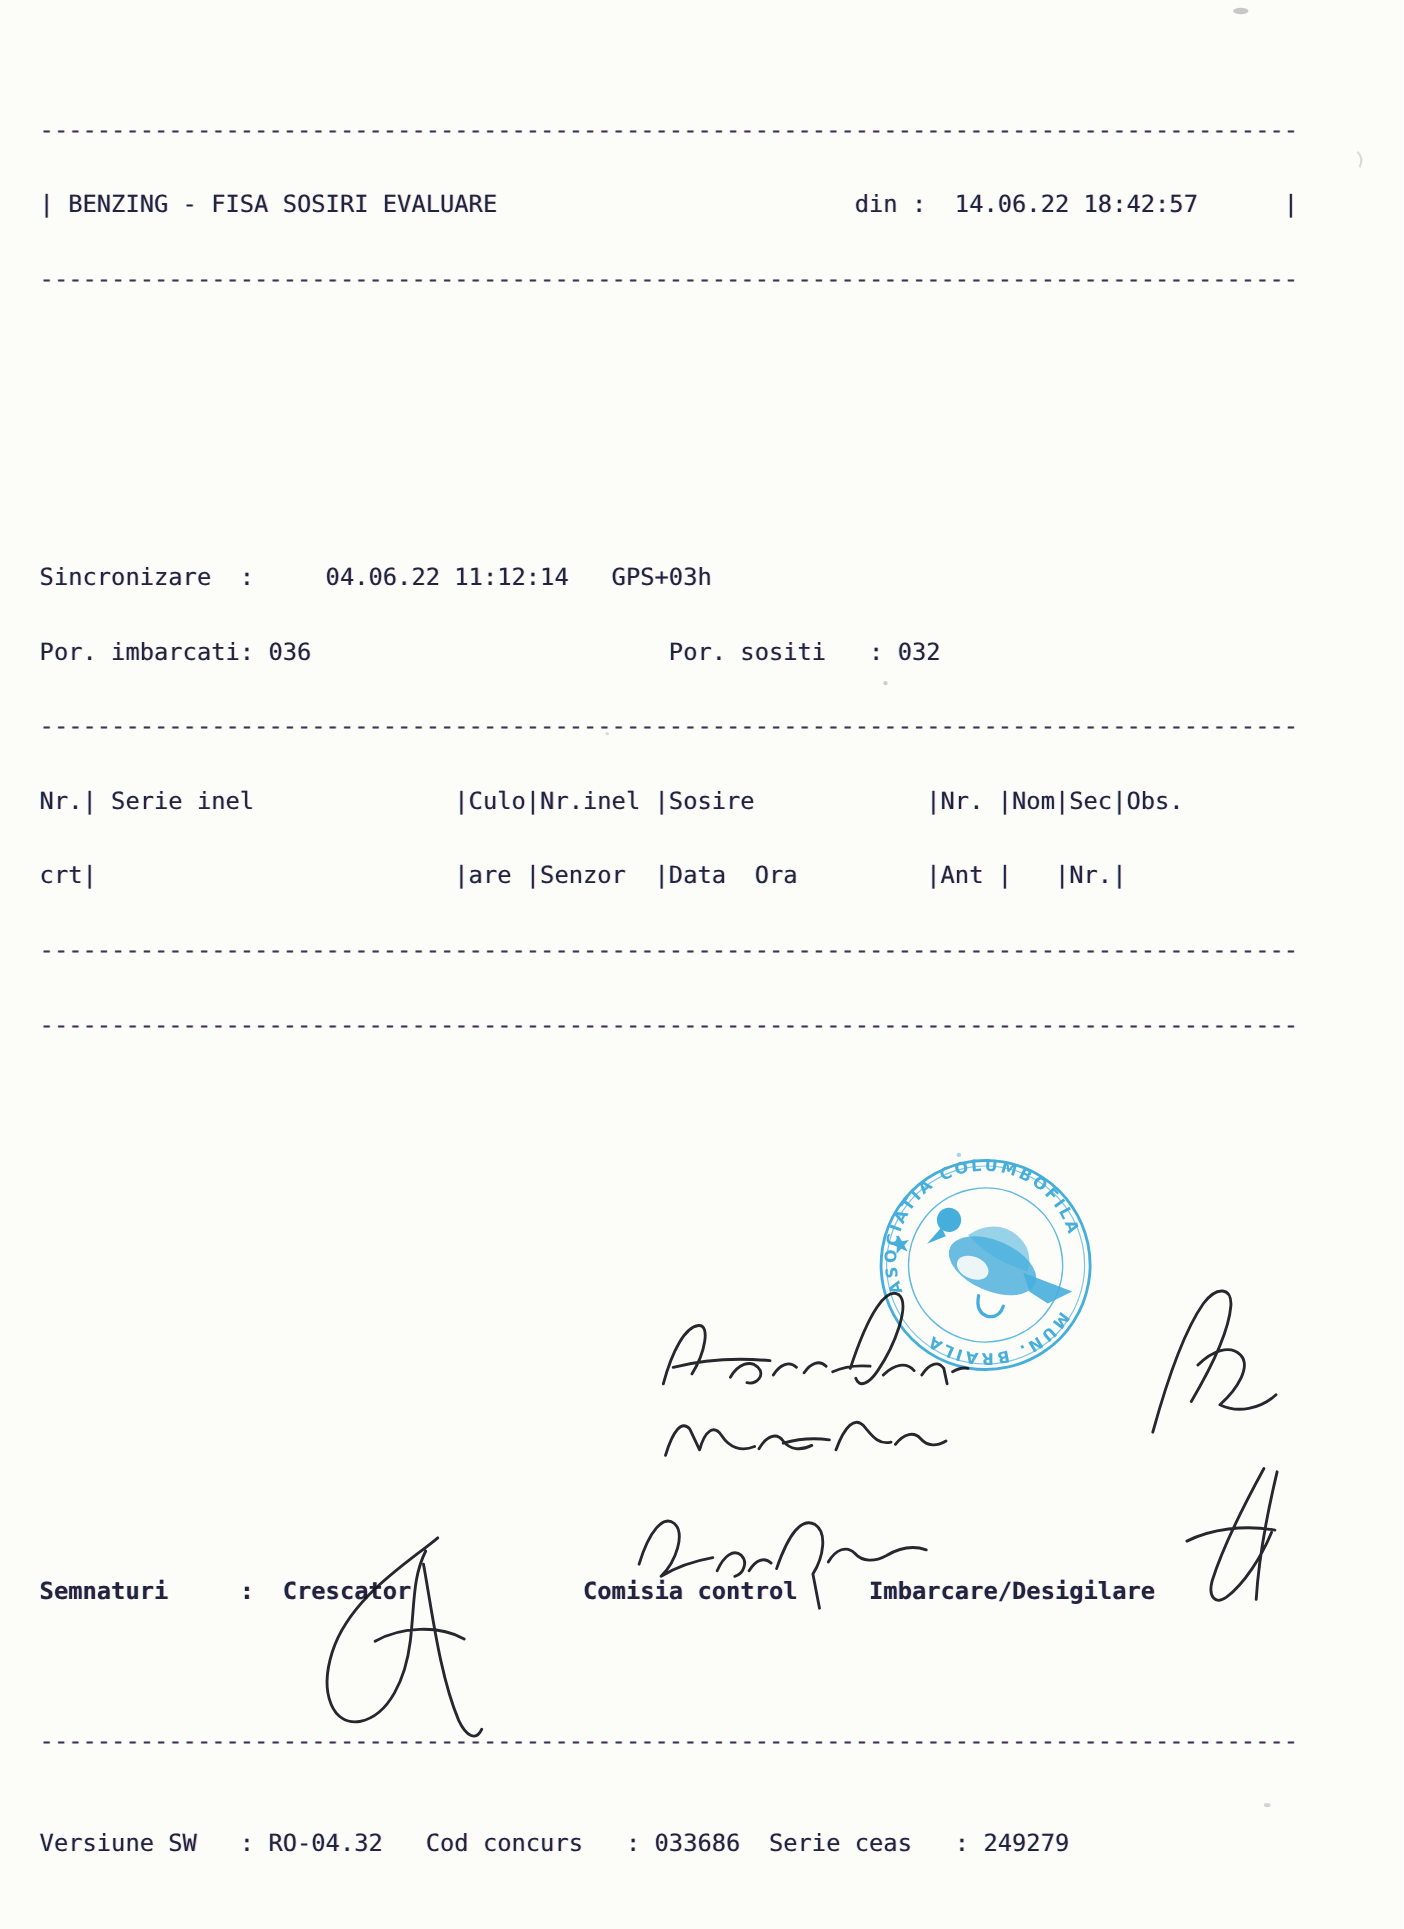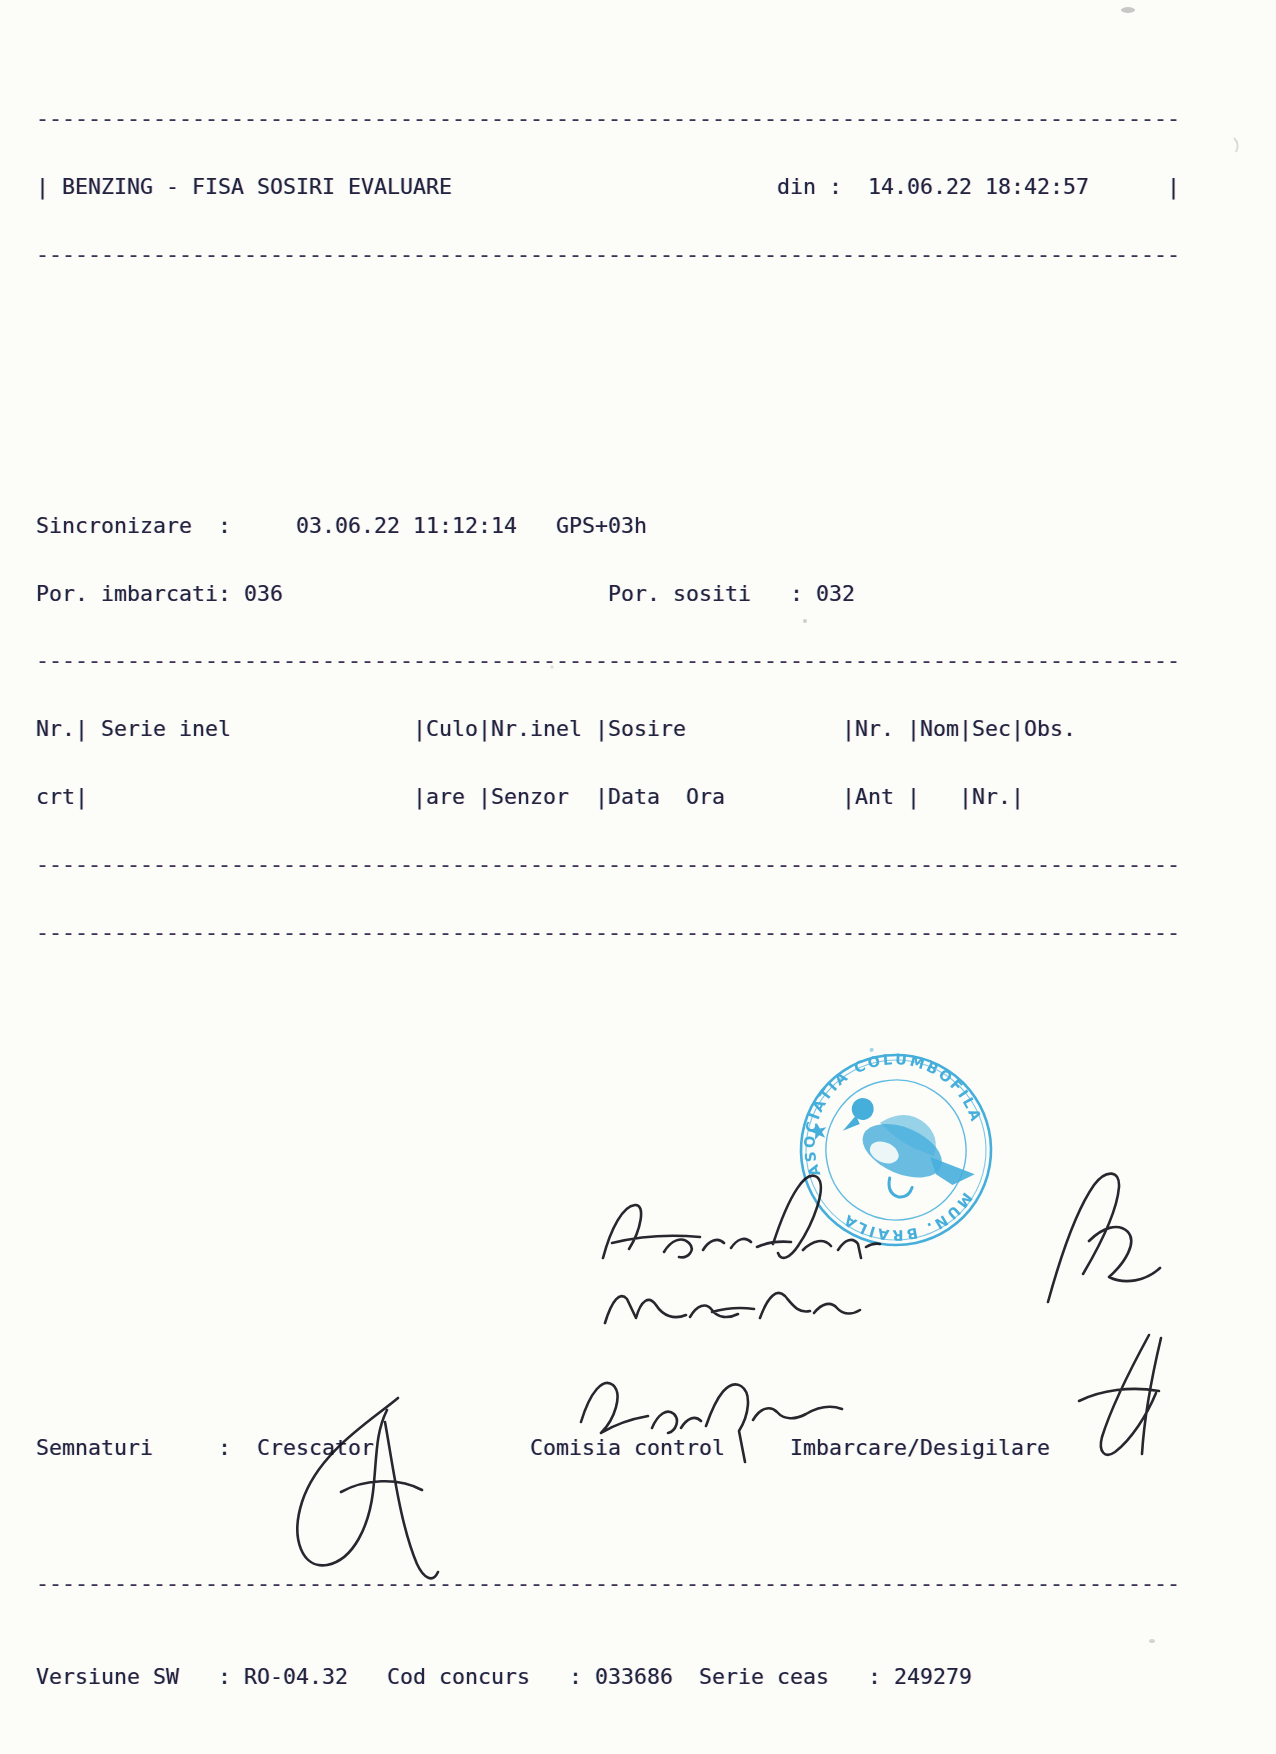--- a/index.html
+++ b/index.html
@@ -12,21 +12,21 @@
   }
   .mono{
     position:absolute;
     white-space:pre;
     font-size:21.6px;
     color:var(--ink,#232340);
     text-shadow:0.7px 0 0 rgba(170,40,70,.28), -0.7px 0 0 rgba(30,150,170,.28);
   }
   .block-top{left:36px;top:63px;line-height:22.6px;}
   .block-top .ln{min-height:22.6px;}
-  .sem{left:36px;top:1437px;line-height:22.6px;}
+  .sem{left:36px;top:1437px;line-height:22.6px;font-weight:bold;}
   .block-bottom{left:36px;top:1506px;line-height:31px;}
   .block-bottom .ln{min-height:31px;}
   .dash{color:var(--dash,#3c3356);}
   .overlay{position:absolute;left:0;top:0;width:1276px;height:1754px;}
   .stamp-text{
     font-family:"DejaVu Sans",sans-serif;
     font-size:14.5px;
     letter-spacing:2.5px;
     fill:var(--stamp,#2da4d8);
     font-weight:bold;
@@ -37,21 +37,21 @@
 
 <div class="page">
 
   <div class="mono block-top">
     <div class="ln dash">----------------------------------------------------------------------------------------</div>
     <div class="ln">| BENZING - FISA SOSIRI EVALUARE                         din :  14.06.22 18:42:57      |</div>
     <div class="ln dash">----------------------------------------------------------------------------------------</div>
     <div class="ln"></div>
     <div class="ln"></div>
     <div class="ln"></div>
-    <div class="ln">Sincronizare  :     03.06.22 11:12:14   GPS+03h</div>
+    <div class="ln">Sincronizare  :     04.06.22 11:12:14   GPS+03h</div>
     <div class="ln">Por. imbarcati: 036                         Por. sositi   : 032</div>
     <div class="ln dash">----------------------------------------------------------------------------------------</div>
     <div class="ln">Nr.| Serie inel              |Culo|Nr.inel |Sosire            |Nr. |Nom|Sec|Obs.</div>
     <div class="ln">crt|                         |are |Senzor  |Data  Ora         |Ant |   |Nr.|</div>
     <div class="ln dash">----------------------------------------------------------------------------------------</div>
     <div class="ln dash">----------------------------------------------------------------------------------------</div>
   </div>
 
   <div class="mono sem">Semnaturi     :  Crescator            Comisia control     Imbarcare/Desigilare</div>
 

